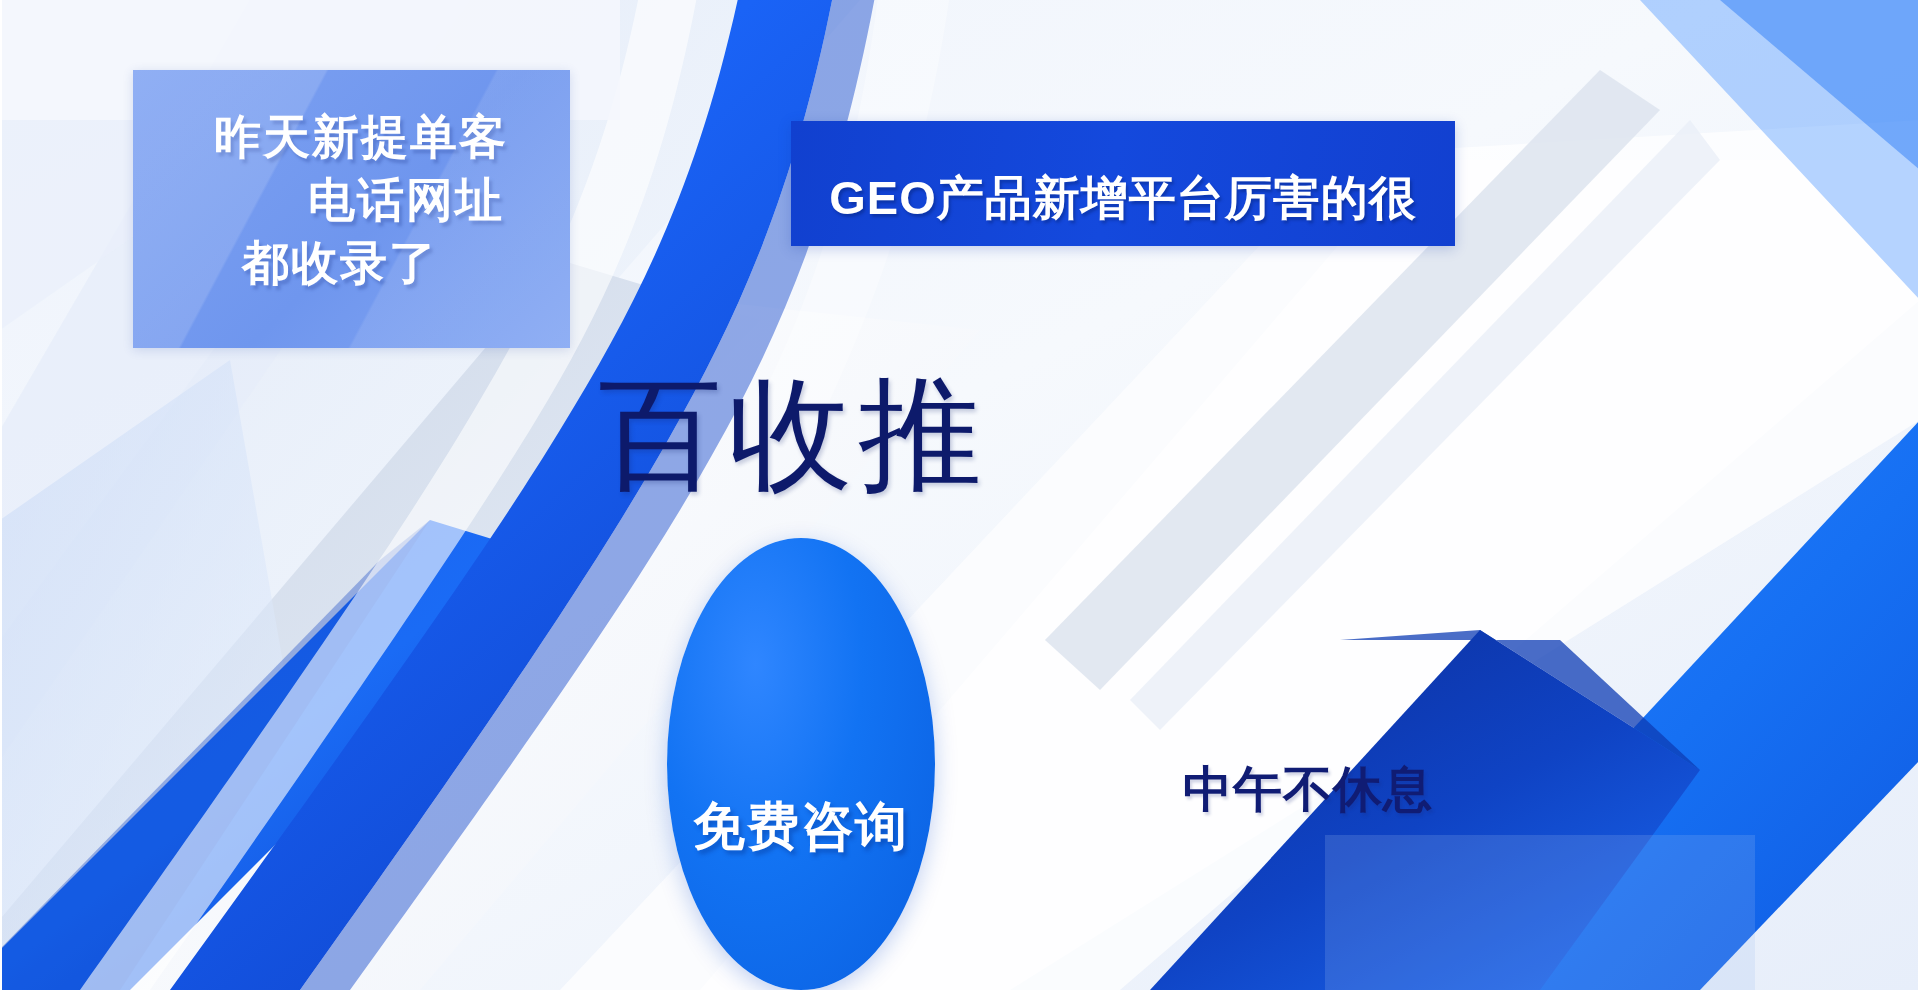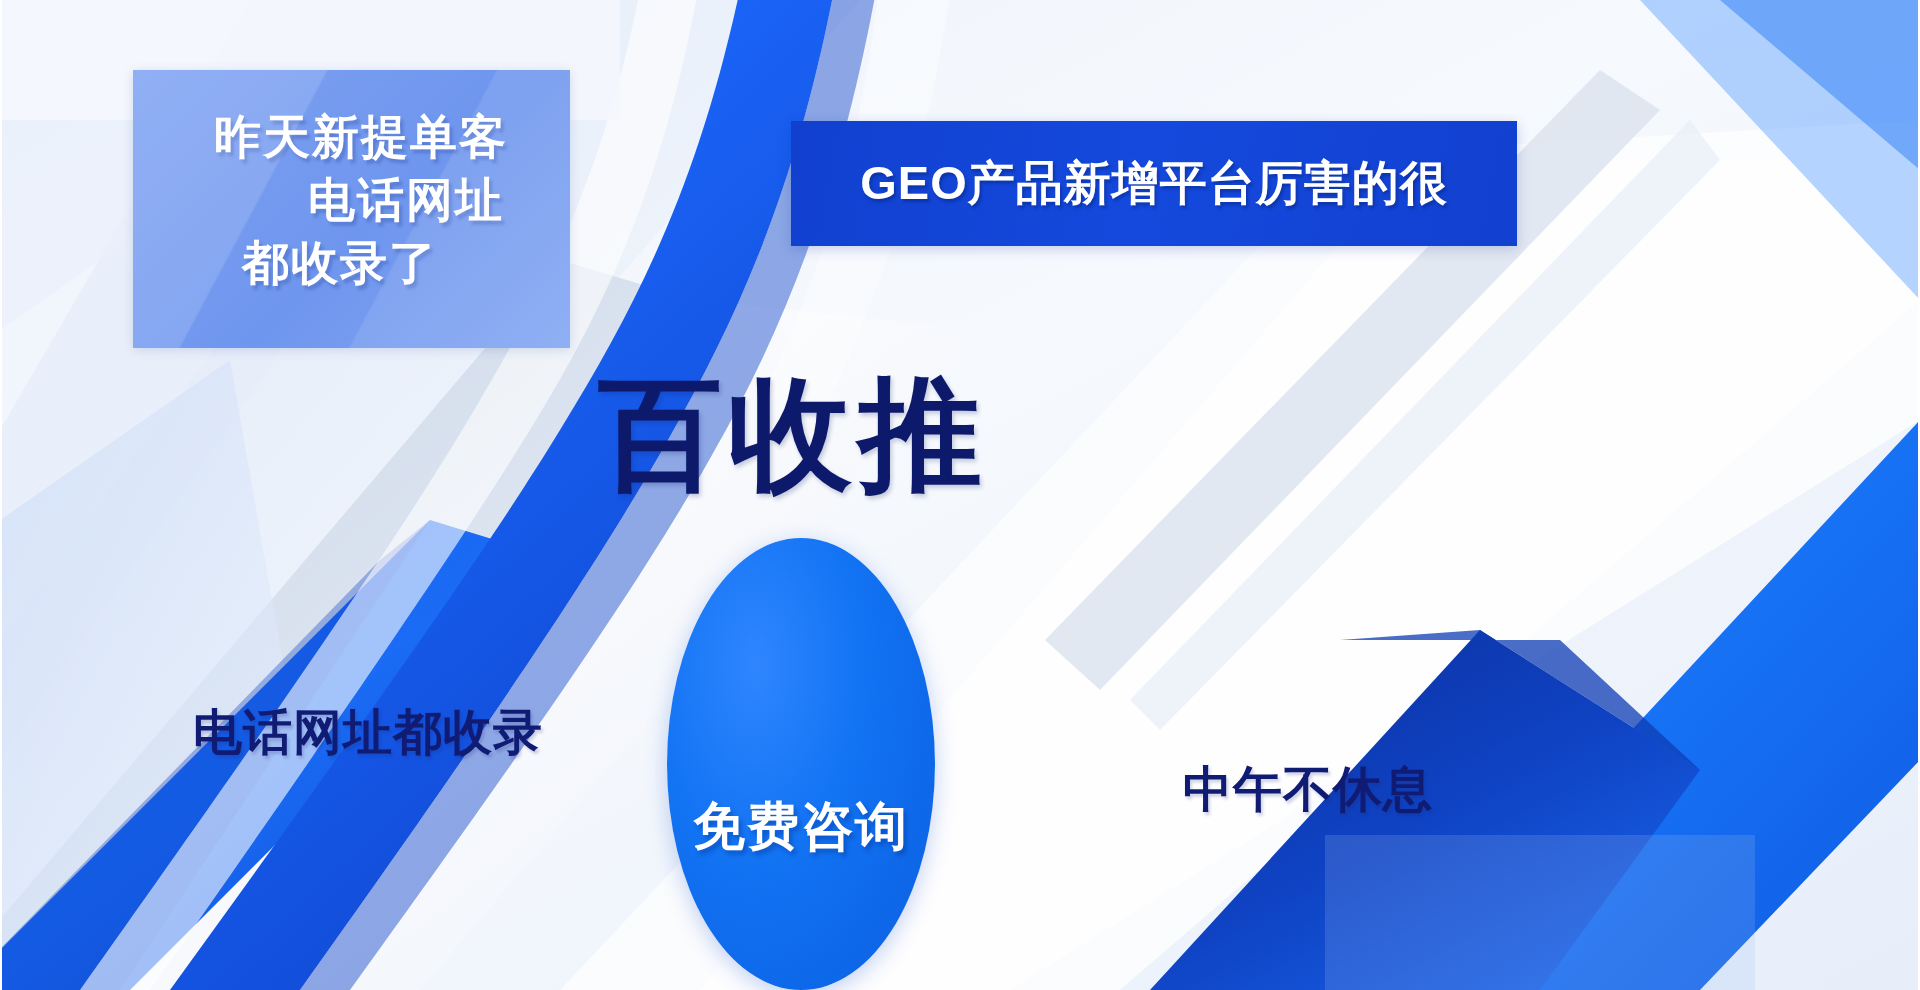--- a/index.html
+++ b/index.html
@@ -70,48 +70,48 @@
     inset: 0;
     background: linear-gradient(118deg, rgba(255,255,255,.14) 0 33%, rgba(255,255,255,0) 33.5% 62%, rgba(255,255,255,.10) 62.5% 100%);
     pointer-events: none;
   }
 
   
   #banner-right {
     position: absolute;
     left: 791px;
     top: 121px;
-    width: 726px;
+    width: 664px;
     height: 125px;
     background: linear-gradient(100deg, #1140cf 0%, #1449dd 48%, #1240d0 100%);
     box-shadow: 0 3px 12px rgba(20,55,170,.22);
     display: flex;
-    align-items: center;
+    align-items: flex-end;
     justify-content: center;
     box-sizing: border-box;
-    padding: 0 16px;
+    padding: 16px 16px;
   }
   #banner-right .br-text {
     color: #ffffff;
     font-size: 47px;
     font-weight: bold;
     letter-spacing: 1px;
     white-space: nowrap;
     text-shadow: 2px 3px 3px rgba(0,25,95,.35);
   }
 
   
   #brand-title {
     position: absolute;
     left: 598px;
     top: 372px;
     width: 400px;
     color: #0d1a6b;
     font-size: 124px;
-    font-weight: bold;
+    font-weight: normal;
     line-height: 1;
     letter-spacing: 6px;
     white-space: nowrap;
     text-shadow: 2px 3px 4px rgba(20,35,110,.22);
   }
 
   
   #cta-circle {
     position: absolute;
     left: 667px;
@@ -273,17 +273,16 @@
   <div id="banner-right">
     <span class="br-text">GEO产品新增平台厉害的很</span>
   </div>
 
   <div id="brand-title">百收推</div>
 
   <div id="cta-circle">
     <span class="cta-text">免费咨询</span>
   </div>
 
-  <div id="cap-left" class="bottom-cap">电话网址都收录</div>
   <div id="cap-right" class="bottom-cap">中午不休息</div>
 
   <div id="edge-frame"></div>
 </div>
 
 </body></html>

